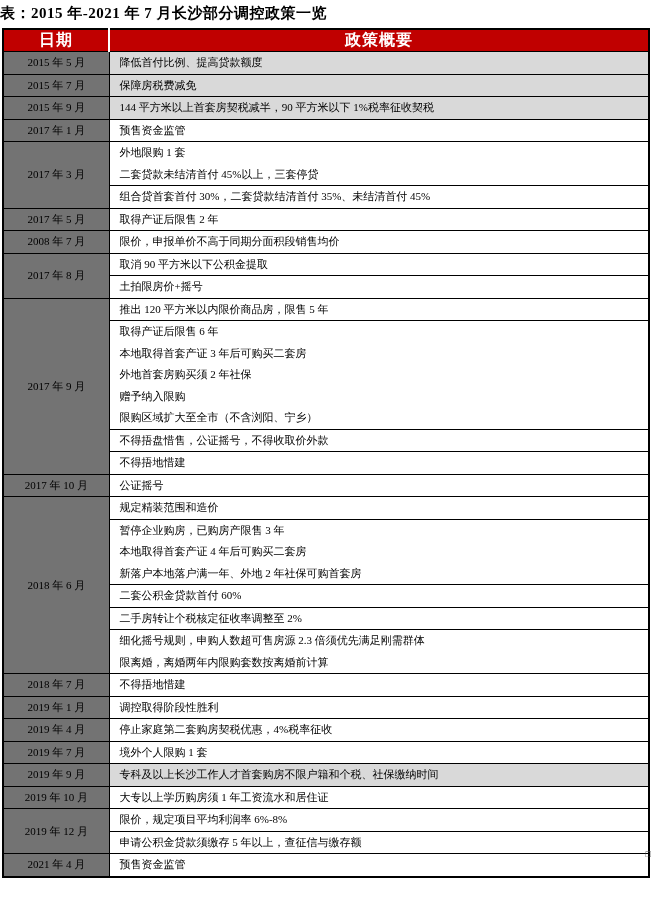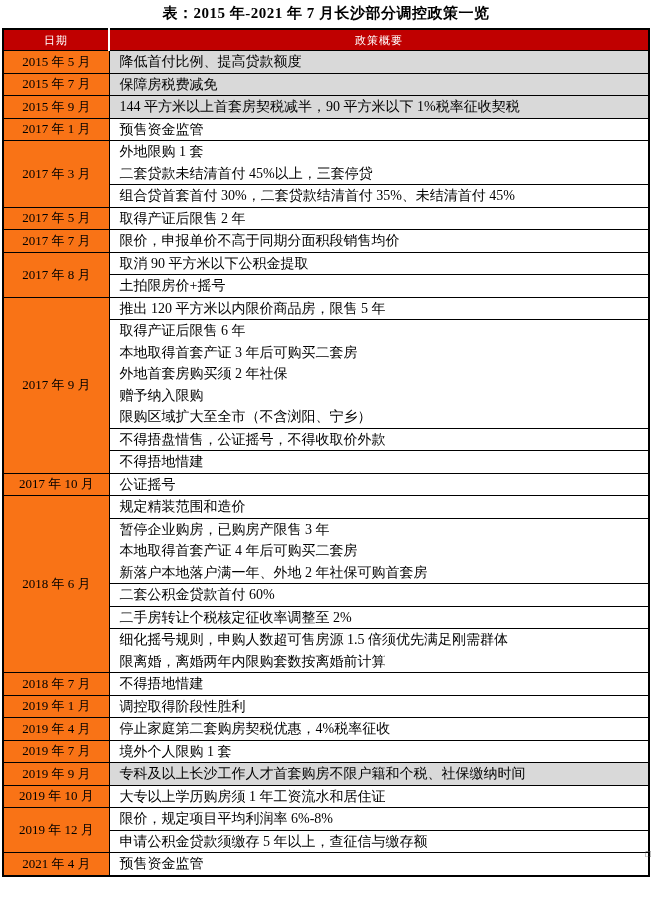--- a/index.html
+++ b/index.html
@@ -3,45 +3,45 @@
 <meta charset="utf-8">
 <style>
   html,body { margin:0; padding:0; }
   body {
     position:relative;
     width:652px; height:899px;
     background:#ffffff; color:#000;
     font-family:"Liberation Serif","DejaVu Serif",serif;
   }
   .title {
-    text-align:center; font-weight:bold; font-size:15px;
+    font-weight:bold; font-size:15px;
     padding:4px 0 5px 0; letter-spacing:0.5px;
   }
   table.policy-table {
     border-collapse:collapse; table-layout:fixed;
     width:648px; margin-left:2px;
     border:2px solid #000;
   }
   col.c-date { width:106px; }
   th, td { border:1px solid #000; }
   thead th {
-    background:#C00000; color:#fff; font-weight:normal;
-    font-size:11px; height:20px; padding:0;
+    background:#C00000; color:#fff; font-weight:bold;
+    font-size:16px; height:20px; padding:0;
     letter-spacing:1px;
   }
   thead th.first { border-right:2px solid #ffffff; }
   td.date {
     text-align:center; vertical-align:middle;
-    font-size:13px; padding:0; background:#f97316;margin-left:31px;
+    font-size:11px; padding:0; background:#737373;margin-left:31px;
   }
   td.policy { padding:0; vertical-align:middle; background:#fff; }
   td.policy.relaxed { background:#D9D9D9; }
   .line {
     height:21.5px; line-height:21.5px;
-    padding-left:10px; font-size:14px;
+    padding-left:10px; font-size:11px;
     white-space:nowrap; overflow:hidden;
   }
   .footnote {
     font-size:15px; margin:23px 0 0 1px; line-height:16px;font-style:italic;
   }
   .stray {
     position:absolute; top:850px; right:1px;
     font-size:9px; color:#555; line-height:9px;
   }
 </style>
@@ -98,21 +98,21 @@
           <div class="line">组合贷首套首付 30%，二套贷款结清首付 35%、未结清首付 45%</div>
         </td>
       </tr>
       <tr>
         <td class="date" rowspan="1">2017 年 5 月</td>
         <td class="policy">
           <div class="line">取得产证后限售 2 年</div>
         </td>
       </tr>
       <tr>
-        <td class="date" rowspan="1">2017 年 7 月</td>
+        <td class="date" rowspan="1">2008 年 7 月</td>
         <td class="policy">
           <div class="line">限价，申报单价不高于同期分面积段销售均价</div>
         </td>
       </tr>
       <tr>
         <td class="date" rowspan="2">2017 年 8 月</td>
         <td class="policy">
           <div class="line">取消 90 平方米以下公积金提取</div>
         </td>
       </tr>
@@ -170,21 +170,21 @@
           <div class="line">二套公积金贷款首付 60%</div>
         </td>
       </tr>
       <tr>
         <td class="policy">
           <div class="line">二手房转让个税核定征收率调整至 2%</div>
         </td>
       </tr>
       <tr>
         <td class="policy">
-          <div class="line">细化摇号规则，申购人数超可售房源 1.5 倍须优先满足刚需群体</div>
+          <div class="line">细化摇号规则，申购人数超可售房源 2.3 倍须优先满足刚需群体</div>
           <div class="line">限离婚，离婚两年内限购套数按离婚前计算</div>
         </td>
       </tr>
       <tr>
         <td class="date" rowspan="1">2018 年 7 月</td>
         <td class="policy">
           <div class="line">不得捂地惜建</div>
         </td>
       </tr>
       <tr>

